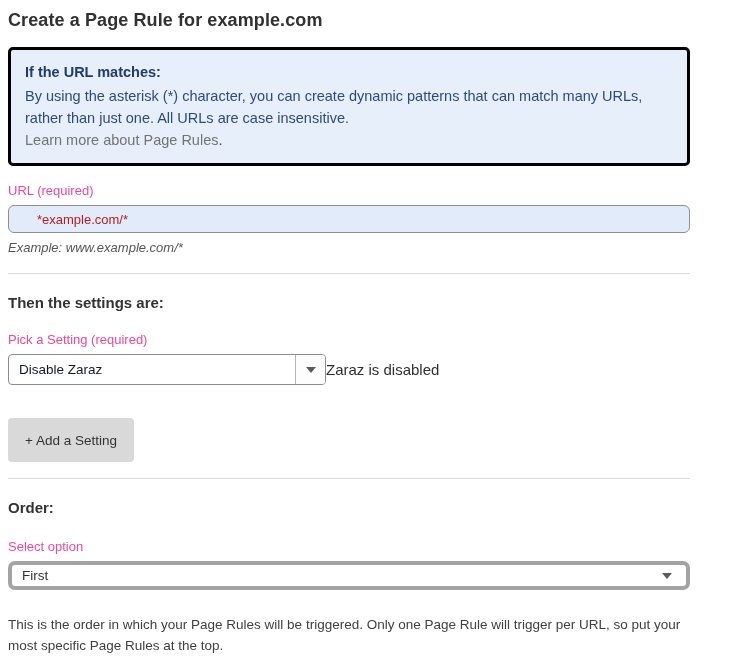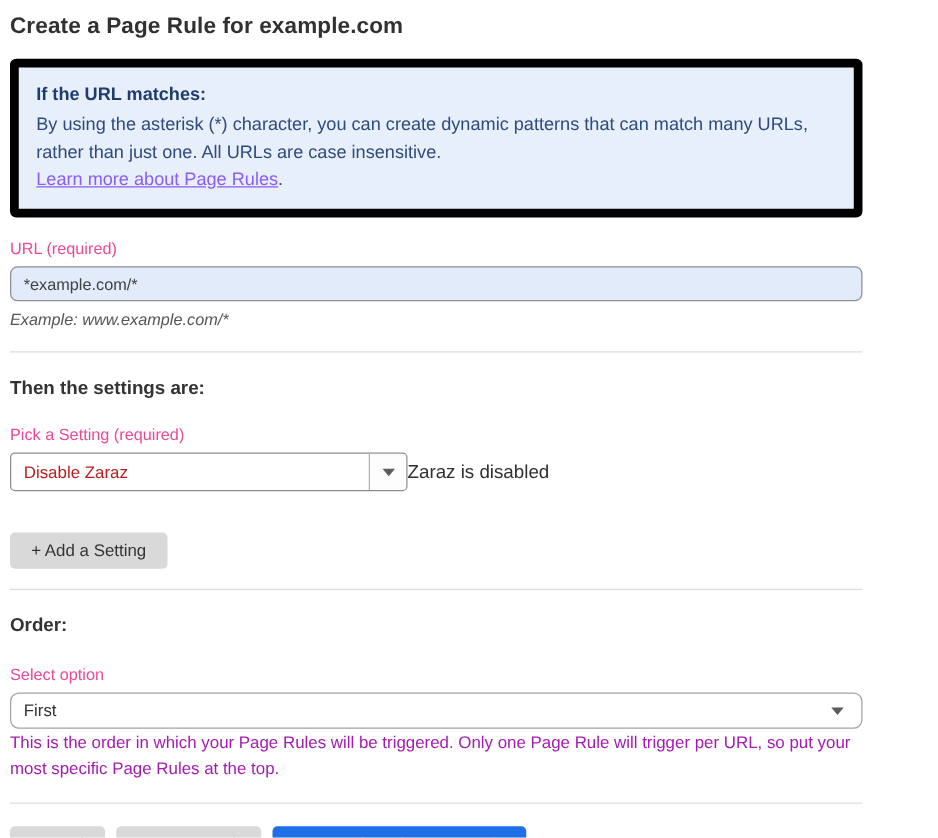--- a/index.html
+++ b/index.html
@@ -18,56 +18,55 @@
   .page-title {
     font-size: 18px;
     font-weight: bold;
     color: #313131;
     letter-spacing: 0.1px;
   }
 
   .info-box {
     margin-top: 16px;
     background: #e7effa;
-    border: 7px solid #000000;
+    border: 3px solid #000000;
     border-radius: 5px;
     padding: 11px 14px 12px 14px;
     font-size: 14.5px;
     line-height: 22px;
     color: #2d4b7e;
   }
   .info-box .info-heading {
     font-weight: bold;
     color: #1e3c6e;
     margin-bottom: 2px;
   }
   .info-box a.info-link {
-    color: #8b5cf6;
-    text-decoration: underline;
+    color: #737373;
     cursor: pointer;
   }
 
   .field-label {
     font-size: 13px;
     color: #ec4899;
     margin-top: 17px;
   }
 
   .url-input {
     display: block;
     width: 682px;
     height: 28px;
     margin-top: 7px;
     background: #e1ebfa;
     border: 1px solid #8f8f8f;
     border-radius: 6px;
-    padding: 0 10px;
+    padding: 0 28px;
     font-family: "Liberation Sans", sans-serif;
     font-size: 13px;
-    color: #404040;
+    color: #b91c1c;
     outline: none;
   }
 
   .helper-text {
     font-size: 13px;
     color: #555;
     margin-top: 7px;
     font-style: italic;
   }
 
@@ -101,21 +100,21 @@
     border-radius: 4px;
     cursor: pointer;
     overflow: hidden;
   }
   .combo .combo-value {
     flex: 1;
     display: flex;
     align-items: center;
     padding-left: 10px;
     font-size: 13.5px;
-    color: #b91c1c;
+    color: #0f172a;
   }
   .combo .combo-arrow-btn {
     width: 30px;
     border-left: 1px solid #b5b5b5;
     background: #fdfdfd;
     display: flex;
     align-items: center;
     justify-content: center;
   }
   .caret-down {
@@ -130,53 +129,53 @@
     color: #2f2f2f;
   }
 
   .btn {
     display: inline-block;
     border: none;
     border-radius: 4px;
     font-family: "Liberation Sans", sans-serif;
     font-size: 13.5px;
     cursor: pointer;
-    height: 29px;
+    height: 44px;
     padding: 0 17px;
     text-align: center;
   }
   .btn-gray {
     background: #d9d9d9;
     color: #333;
   }
   .add-setting-btn {
     margin-top: 33px;
   }
 
   .select-full {
     display: flex;
     align-items: center;
     justify-content: space-between;
     width: 682px;
     height: 29px;
     margin-top: 7px;
     background: #fff;
-    border: 1px solid #a3a3a3;
+    border: 4px solid #a3a3a3;
     border-radius: 7px;
     padding: 0 14px 0 10px;
     font-size: 13.5px;
     color: #333;
     cursor: pointer;
   }
 
   .order-helper {
     font-size: 13.5px;
     line-height: 21px;
-    color: #a21caf;
-    margin-top: 0;
+    color: #404040;
+    margin-top: 24px;
     width: 682px;
   }
 
   .actions-row {
     margin-top: 18px;
     display: flex;
     gap: 9px;
   }
   .btn-primary {
     background: #1f6fe8;

